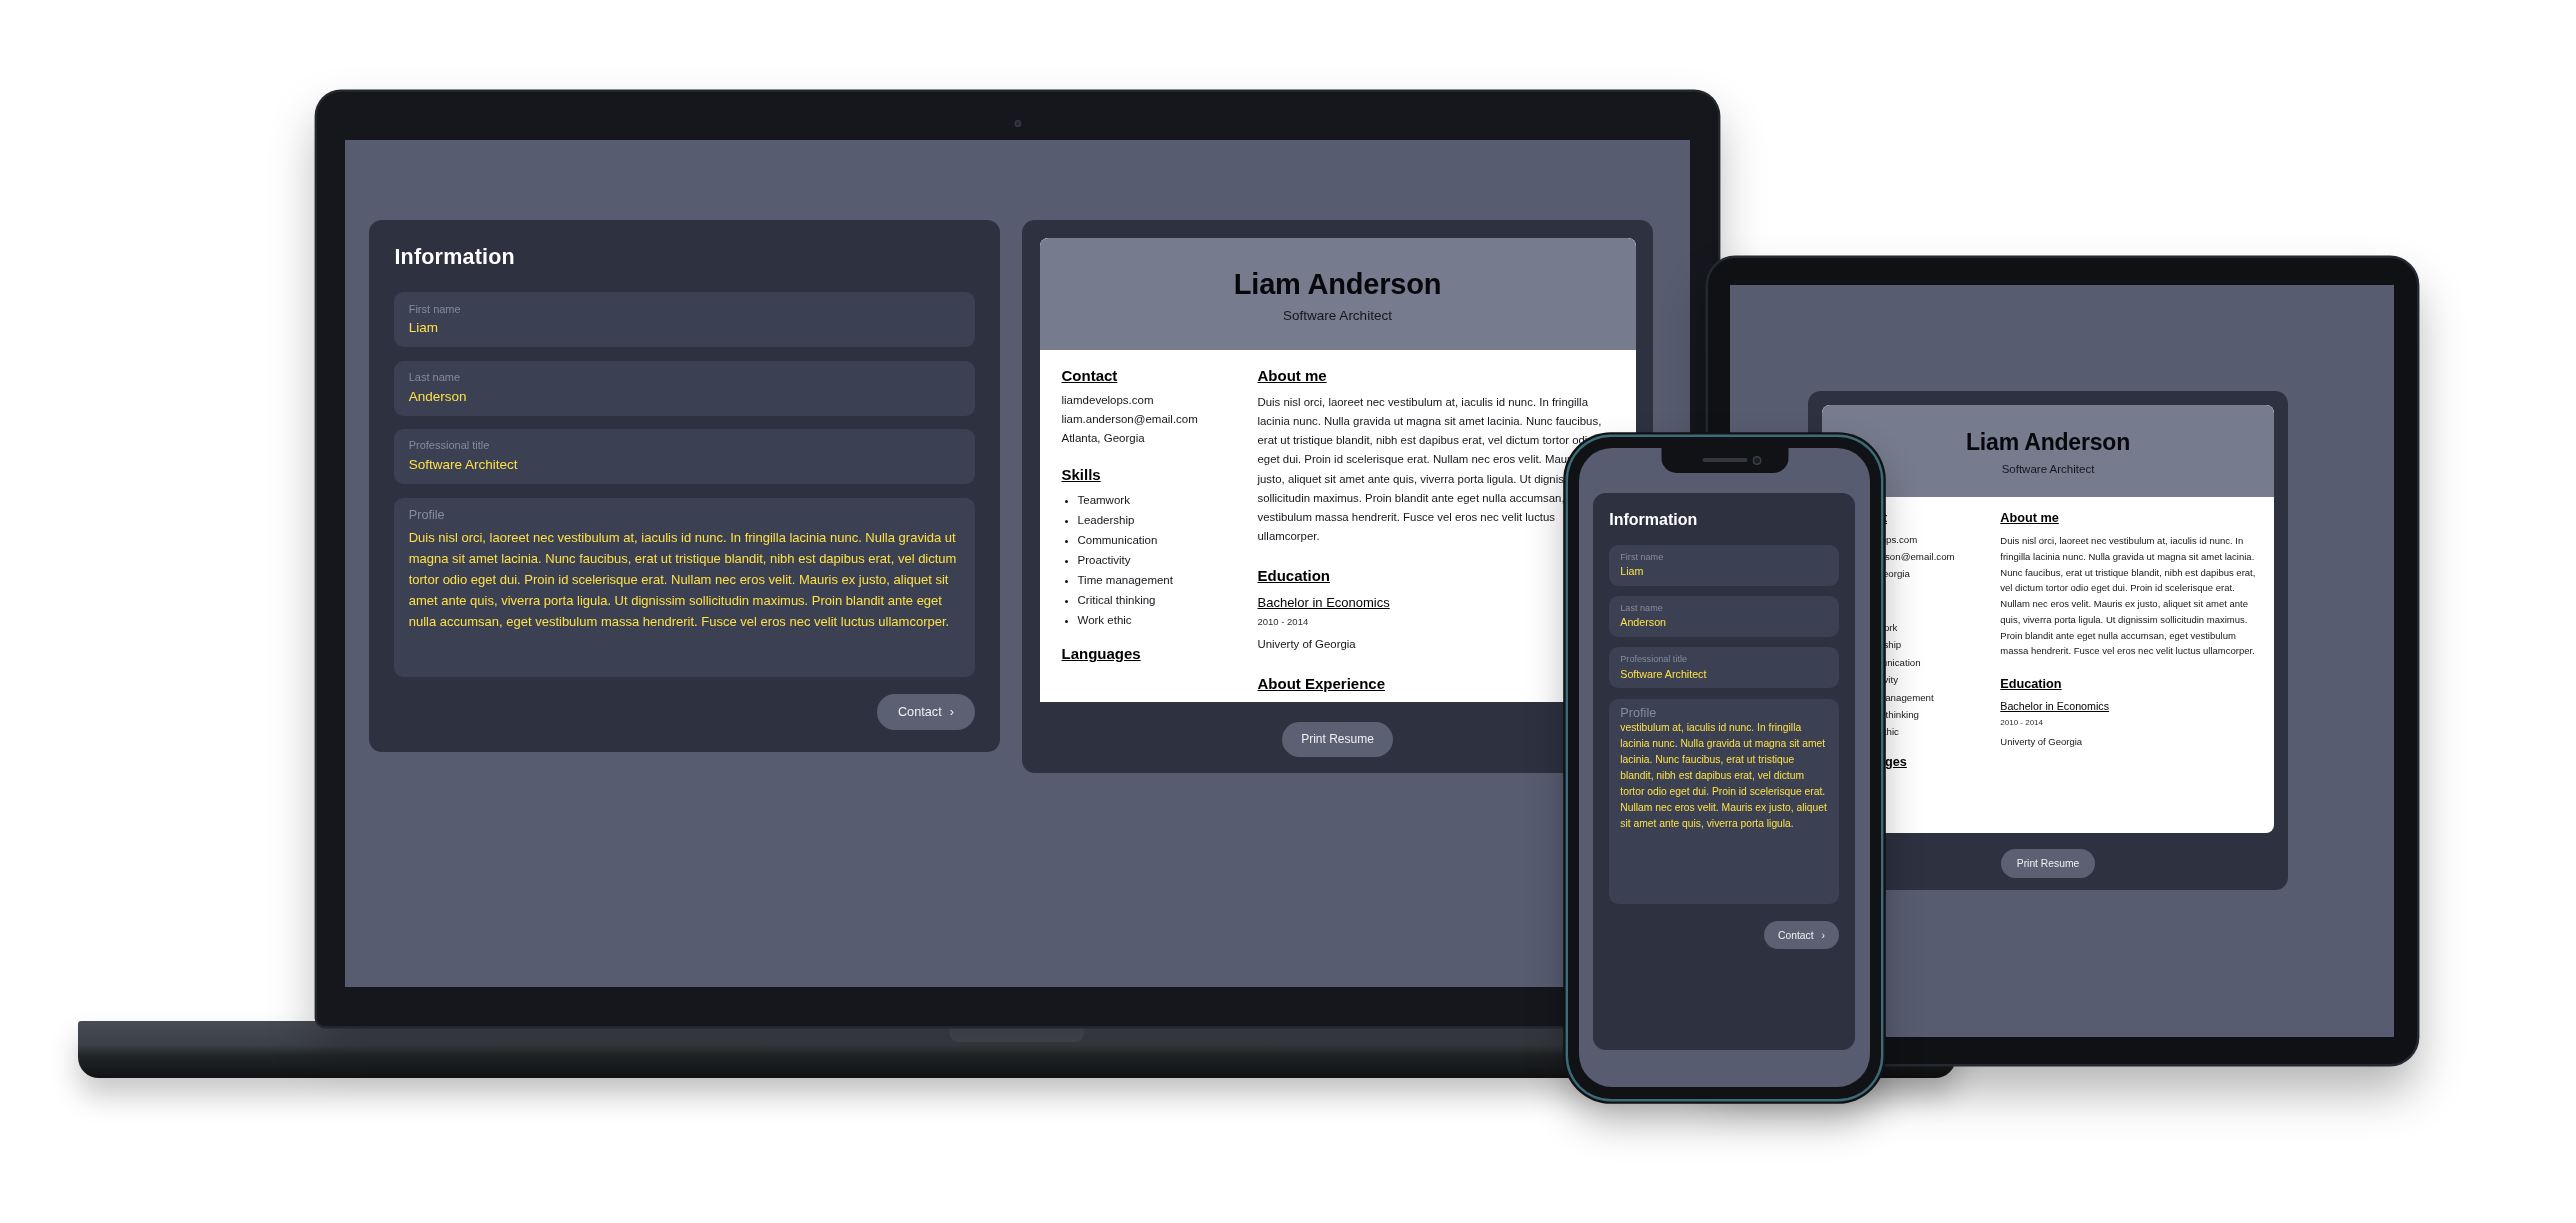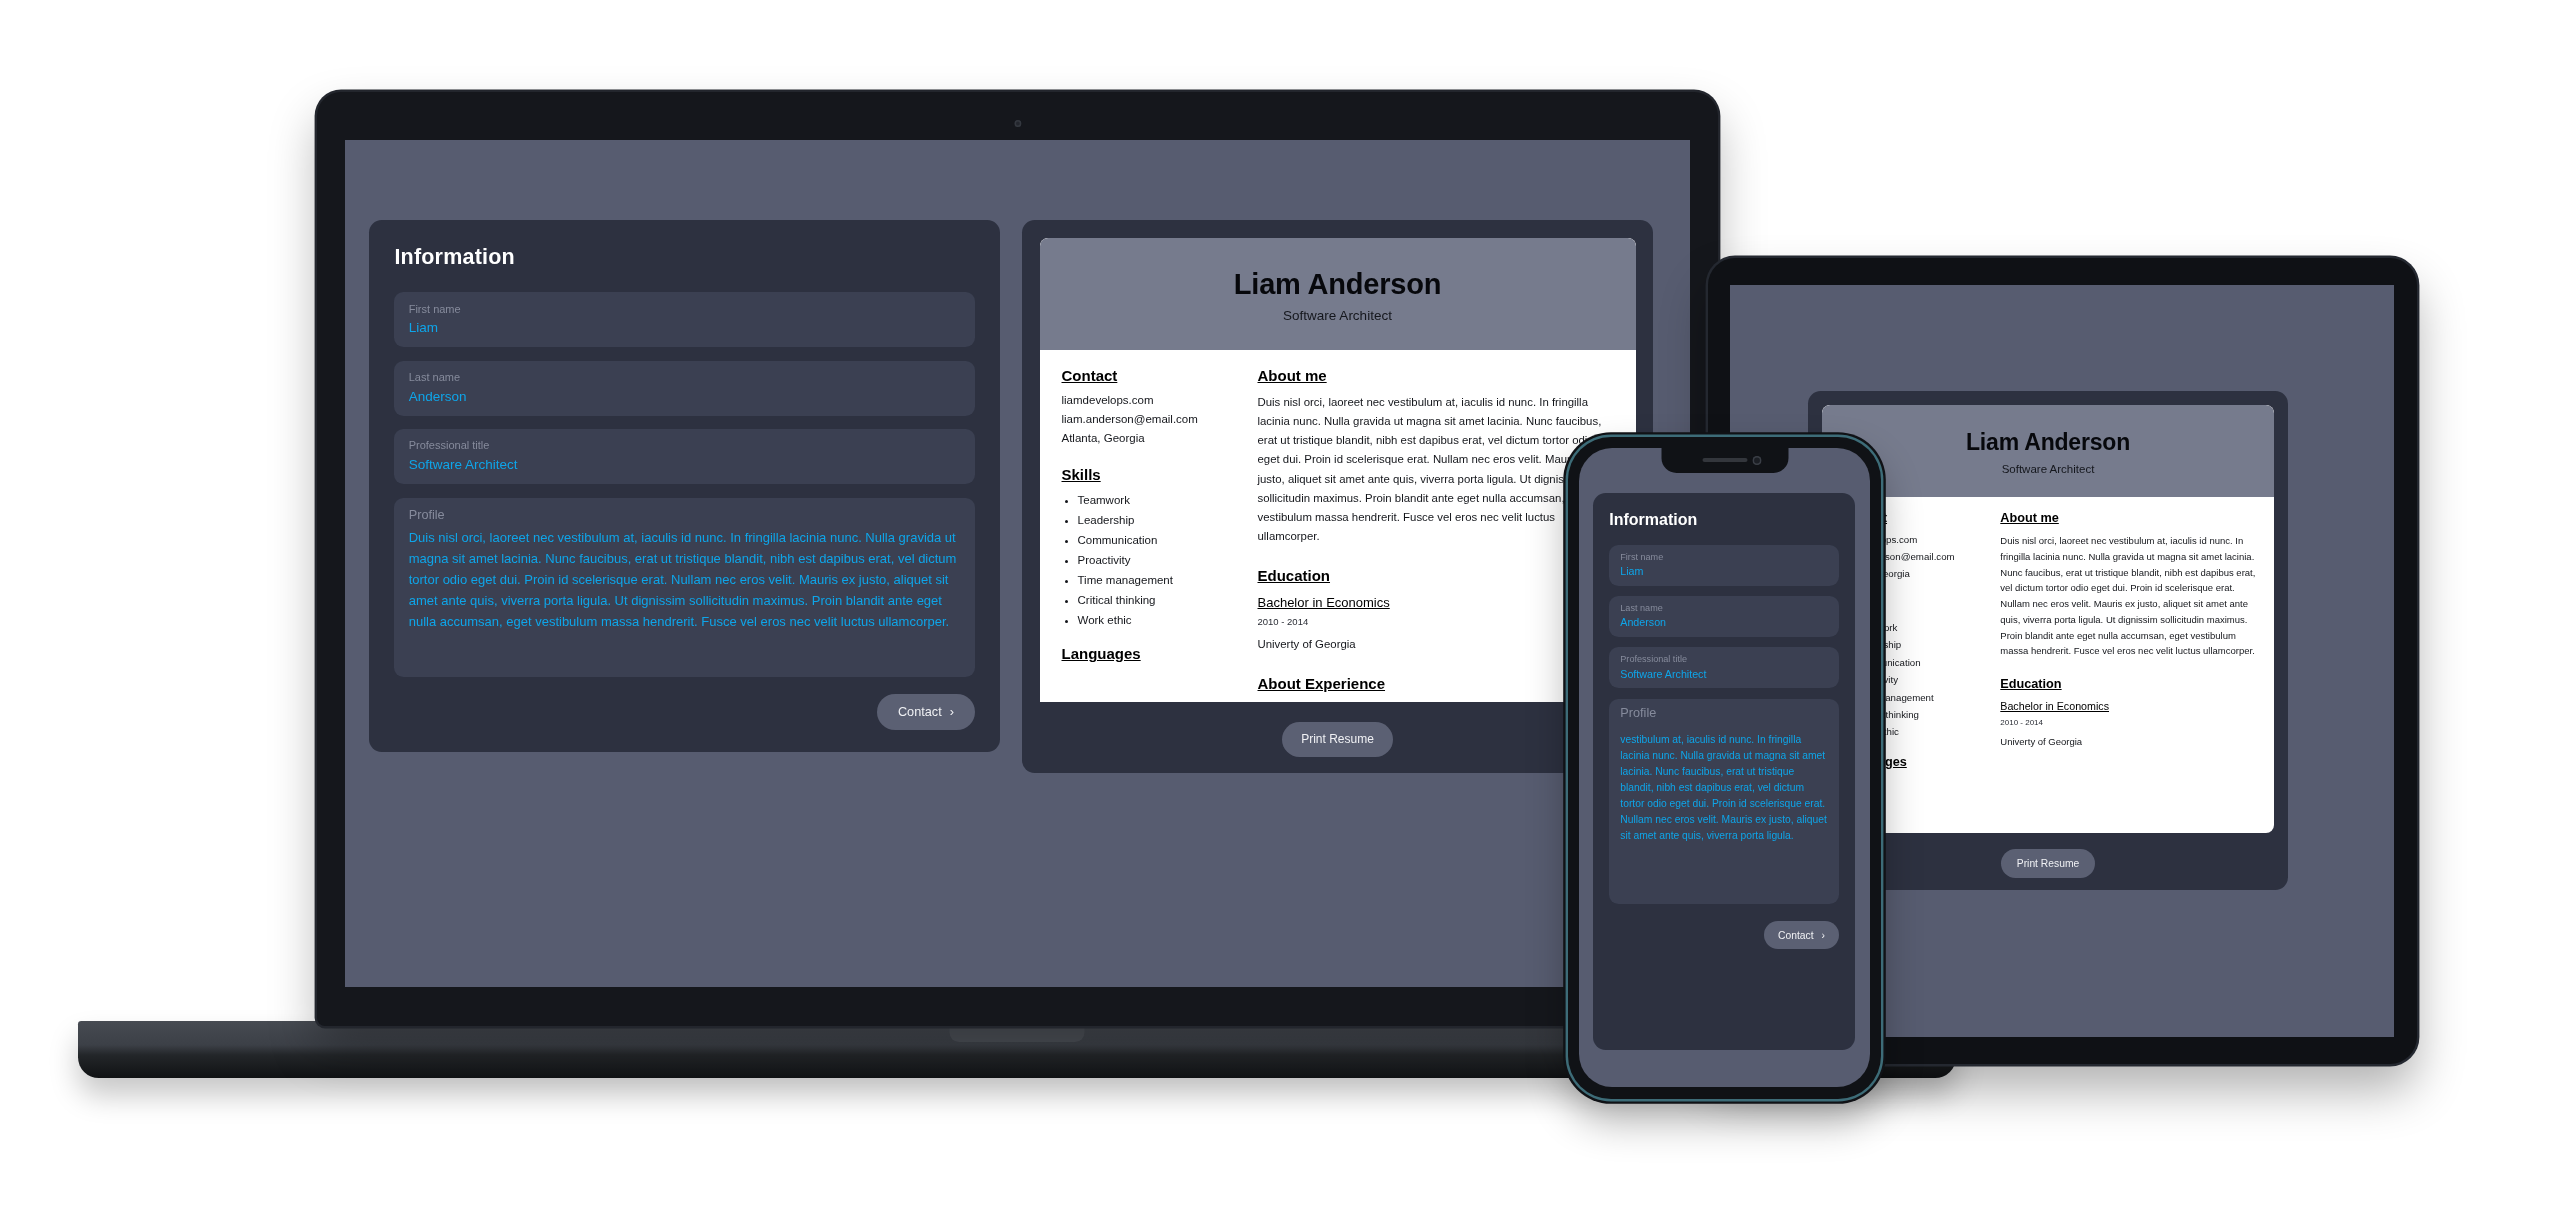--- a/index.html
+++ b/index.html
@@ -16,21 +16,21 @@
   .card {
     background: #2d3140;
     border-radius: 12.7px;
   }
   .field {
     background: #3b4052;
     border-radius: 9.5px;
     position: relative;
   }
   .field-label { color: #868b9c; }
-  .field-value { color: #0ea5e9; }
+  .field-value { color: #fde047; }
   .pill-btn {
     background: #5b6073;
     color: #f0f1f4;
     border: none;
     border-radius: 795px;
     display:inline-flex; align-items:center; justify-content:center;
     gap: 8px;
     font-family: "Liberation Sans", sans-serif;
     cursor: pointer;
   }
@@ -146,21 +146,21 @@
                 border-radius:2.4px; background:#33363c; }
   .ph-cam { position:absolute; right:27px; top:8px; width:8.7px; height:8.7px; border-radius:50%;
             background:#1b1e24; box-shadow: inset 0 0 0 1.6px #3a3e46; }
   .ph-card { position:absolute; left:14.3px; top:45px; width:262px; height:557px;
              background:#2d3140; border-radius:12.7px; padding: 17.5px 16px 0 16px; overflow:hidden;}
   .ph-title { color:#fff; font-size:16px; font-weight:bold; margin-bottom:16px; }
   .ph-field { padding: 7.2px 11px 8.7px 11px; margin-bottom: 10.3px; }
   .ph-field .field-label { font-size:9.1px; }
   .ph-field .field-value { font-size:10.7px; margin-top:3.2px; }
   .ph-textarea { padding: 7.2px 11px 9.5px 11px; height: 205px; overflow:hidden; }
-  .ph-textarea .field-value { font-size:10.3px; line-height:1.56; margin-top:12px; }
+  .ph-textarea .field-value { font-size:10.3px; line-height:1.56; margin-top:0px; }
   .ph-actions { display:flex; justify-content:flex-end; margin-top:17.5px; }
   .ph-pill { font-size:10.3px; padding:8.7px 14.3px; }
 </style>
 </head>
 <body>
 
 <div class="stage">
 
   <div id="laptop">
     <div class="lt-base">

